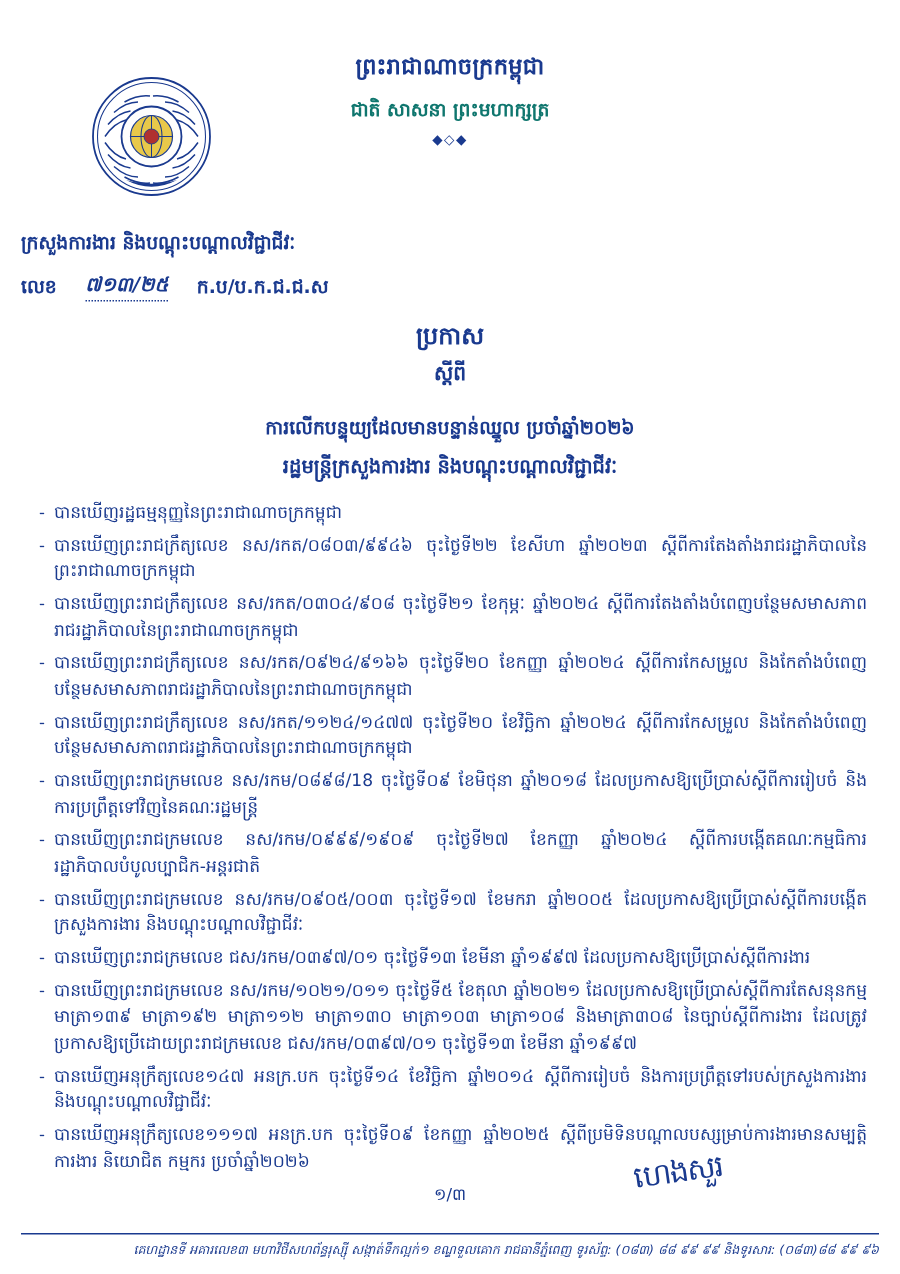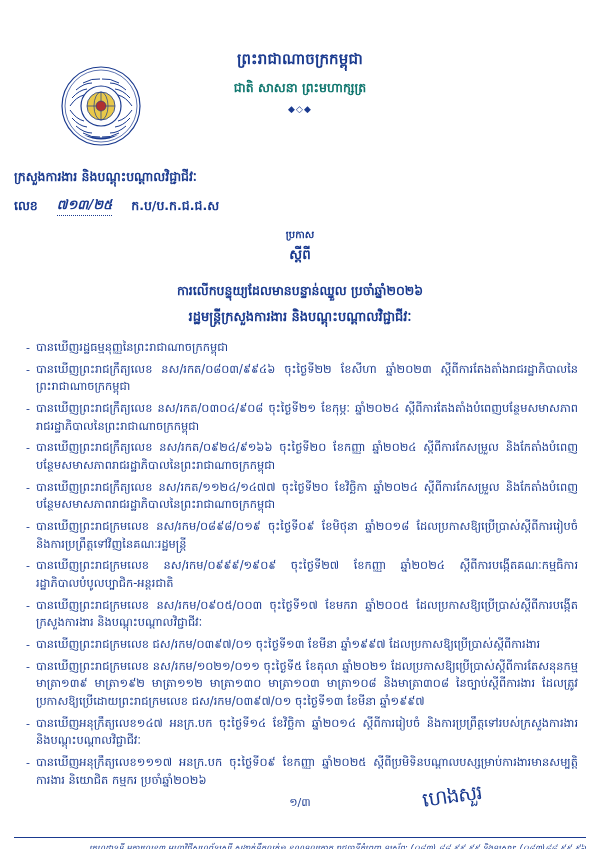--- a/index.html
+++ b/index.html
@@ -18,21 +18,20 @@
     position: relative;
     width: 600px;
     height: 849px;
     padding: 0;
   }
 
   
   .header {
     position: relative;
     height: 150px;
-    margin-top: 15px;
   }
   .kingdom-title {
     text-align: center;
     padding-top: 34px;
     font-size: 15px;
     color: #1a3a8f;
     font-weight: bold;
     letter-spacing: 0.2px;
   }
   .kingdom-sub {
@@ -92,21 +91,21 @@
     font-size: 13px;
   }
 
   
   .title-block {
     text-align: center;
     margin-top: 12px;
     color: #1a3a8f;
     font-weight: bold;
   }
-  .t-prakas { font-size: 10px; }
+  .t-prakas { font-size: 16px; }
   .t-sti { font-size: 13.5px; margin-top: 3px; }
   .t-sub { font-size: 12.5px; margin-top: 17px; }
   .t-minister { font-size: 13px; margin-top: 7px; }
 
   
   .clauses {
     margin: 12px 22px 0 26px;
     color: #1a3a8f;
   }
   .clause {
@@ -249,21 +248,21 @@
     <div class="clause">
       <span class="bullet">-</span>
       <span class="clause-text">បានឃេីញព្រះរាជក្រឹត្យលេខ នស/រកត/០៩២៤/៩១៦៦ ចុះថ្ងៃទី២០ ខែកញ្ញា ឆ្នាំ២០២៤ ស្ដីពីការកែសម្រួល និងកែតាំងបំពេញបន្ថែមសមាសភាពរាជរដ្ឋាភិបាលនៃព្រះរាជាណាចក្រកម្ពុជា</span>
     </div>
     <div class="clause">
       <span class="bullet">-</span>
       <span class="clause-text">បានឃេីញព្រះរាជក្រឹត្យលេខ នស/រកត/១១២៤/១៤៧៧ ចុះថ្ងៃទី២០ ខែវិច្ឆិកា ឆ្នាំ២០២៤ ស្ដីពីការកែសម្រួល និងកែតាំងបំពេញបន្ថែមសមាសភាពរាជរដ្ឋាភិបាលនៃព្រះរាជាណាចក្រកម្ពុជា</span>
     </div>
     <div class="clause">
       <span class="bullet">-</span>
-      <span class="clause-text">បានឃេីញព្រះរាជក្រមលេខ នស/រកម/០៨៩៨/០១៩ ចុះថ្ងៃទី០៩ ខែមិថុនា ឆ្នាំ២០១៨ ដែលប្រកាសឱ្យប្រេីប្រាស់ស្ដីពីការរៀបចំ និងការប្រព្រឹត្តទៅវិញនៃគណៈរដ្ឋមន្ត្រី</span>
+      <span class="clause-text">បានឃេីញព្រះរាជក្រមលេខ នស/រកម/០៨៩៨/18 ចុះថ្ងៃទី០៩ ខែមិថុនា ឆ្នាំ២០១៨ ដែលប្រកាសឱ្យប្រេីប្រាស់ស្ដីពីការរៀបចំ និងការប្រព្រឹត្តទៅវិញនៃគណៈរដ្ឋមន្ត្រី</span>
     </div>
     <div class="clause">
       <span class="bullet">-</span>
       <span class="clause-text">បានឃេីញព្រះរាជក្រមលេខ នស/រកម/០៩៩៩/១៩០៩ ចុះថ្ងៃទី២៧ ខែកញ្ញា ឆ្នាំ២០២៤ ស្ដីពីការបង្កេីតគណៈកម្មធិការរដ្ឋាភិបាលបំបូលប្បាជិក-អន្តរជាតិ</span>
     </div>
     <div class="clause">
       <span class="bullet">-</span>
       <span class="clause-text">បានឃេីញព្រះរាជក្រមលេខ នស/រកម/០៩០៥/០០៣ ចុះថ្ងៃទី១៧ ខែមករា ឆ្នាំ២០០៥ ដែលប្រកាសឱ្យប្រេីប្រាស់ស្ដីពីការបង្កេីតក្រសួងការងារ និងបណ្តុះបណ្តាលវិជ្ជាជីវៈ</span>
     </div>
     <div class="clause">

